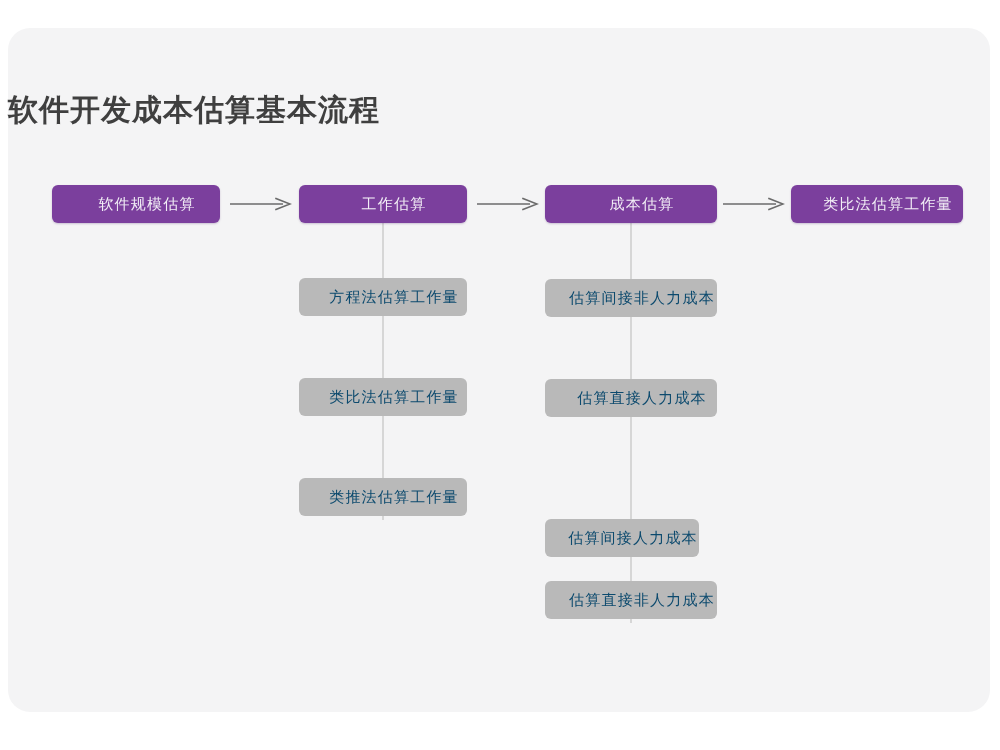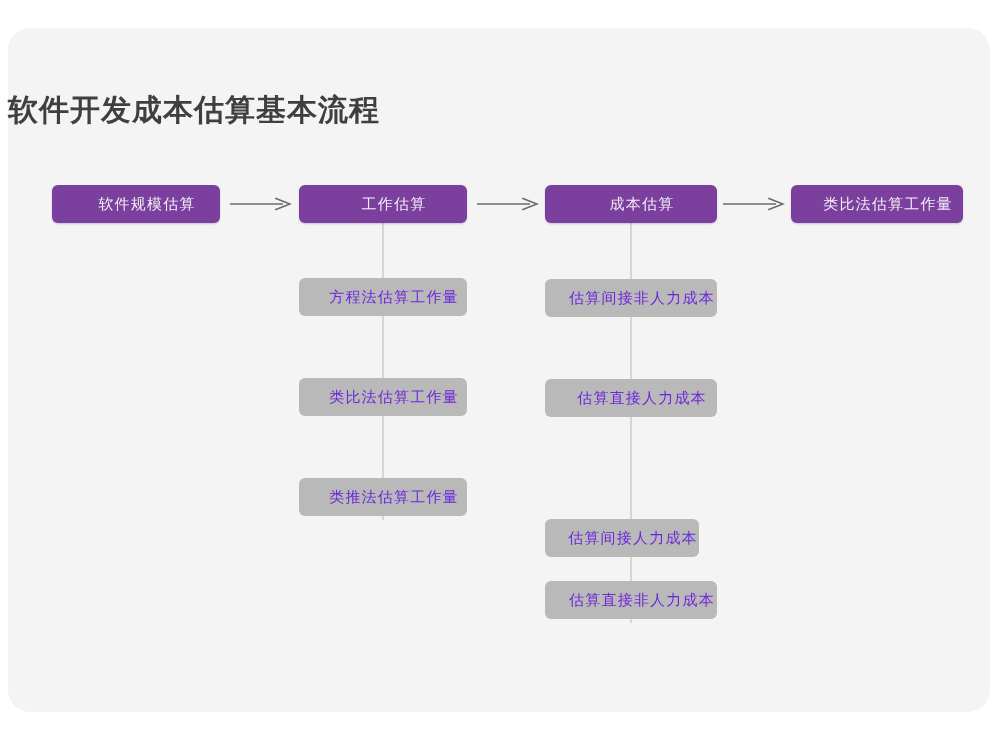--- a/index.html
+++ b/index.html
@@ -80,21 +80,21 @@
     padding-left: 22px;
   }
   .node.primary {
     background: #7b3f9d;
     color: #f2eef6;
     height: 38px;
     box-shadow: 0 1px 2px rgba(80,40,110,0.25);
   }
   .node.secondary {
     background: #b9b9b9;
-    color: #6d28d9;
+    color: #0c4a6e;
     height: 38px;
   }
 </style>
 </head>
 <body>
 
 <div id="card">
 
   <div id="title">软件开发成本估算基本流程</div>
 

